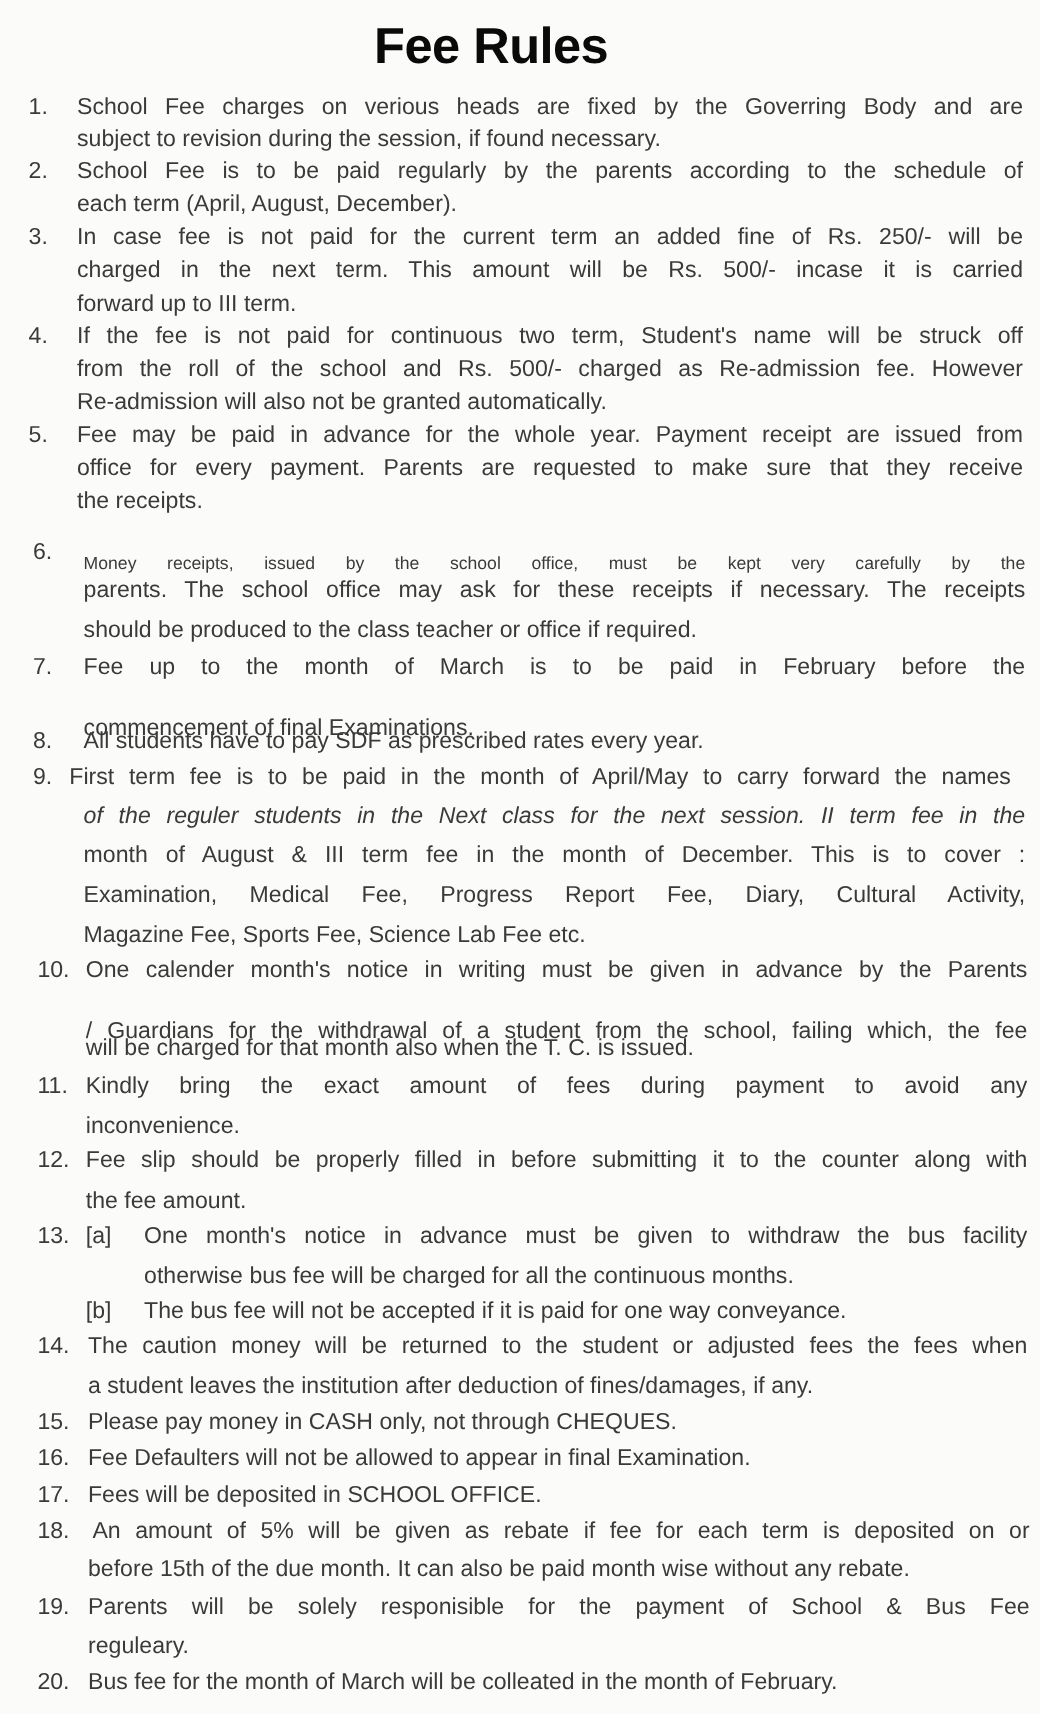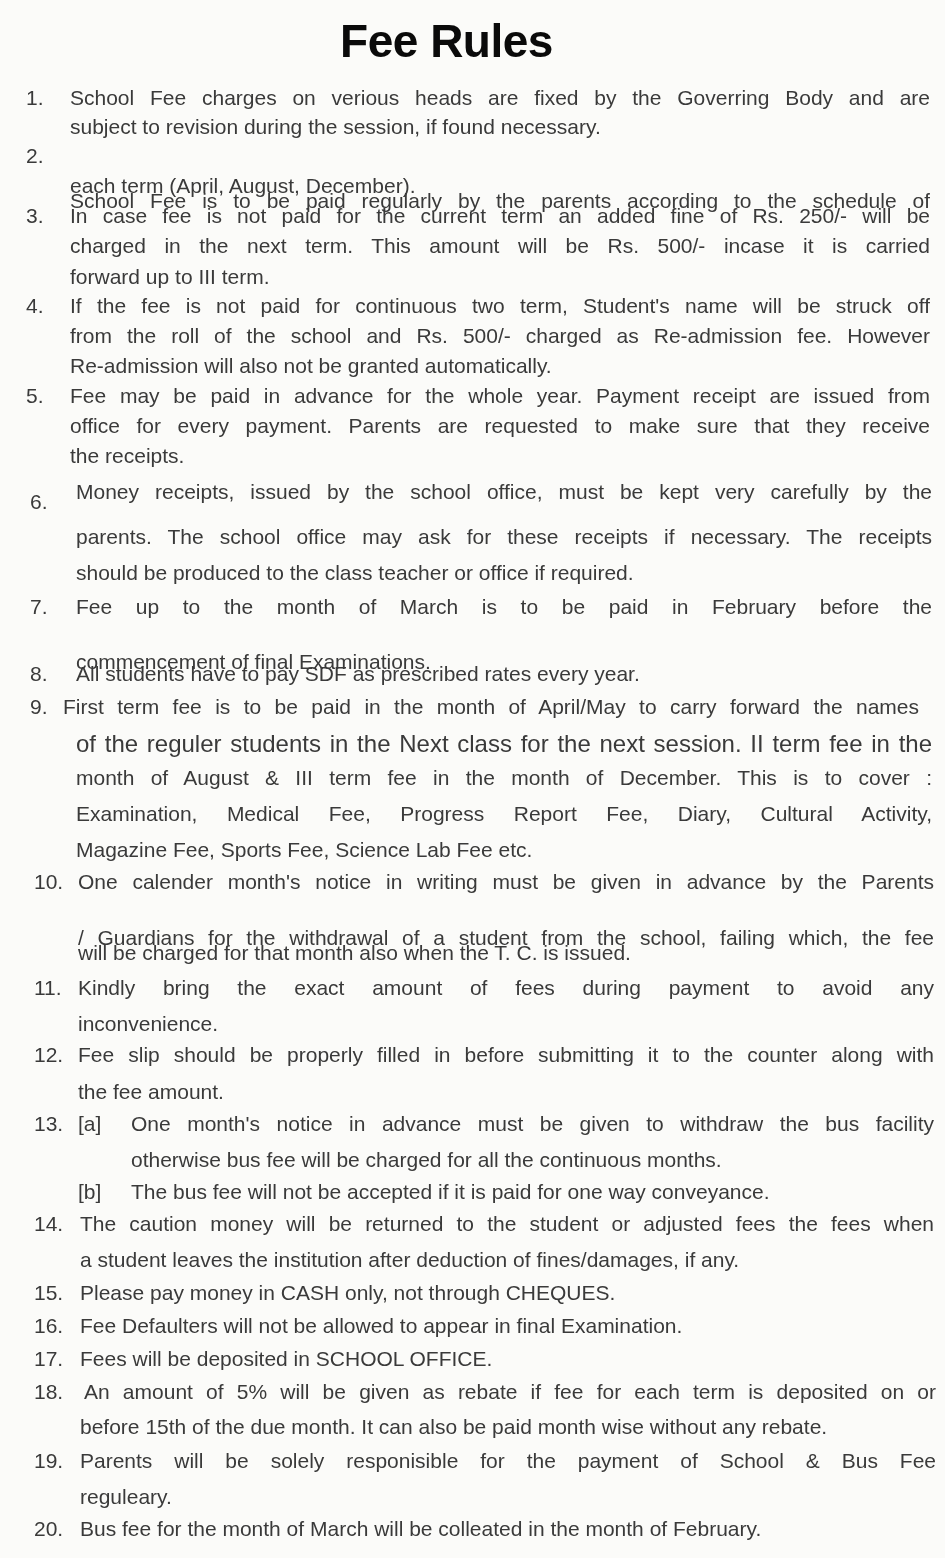--- a/index.html
+++ b/index.html
@@ -55,21 +55,21 @@
 <div class="title">Fee Rules</div>
 
 <div>
   <span class="num" style="left:26px;top:86px">1.</span>
   <span class="line just" style="left: 70px; top: 86px; width: 860px; font-size: 21px;">School Fee charges on verious heads are fixed by the Goverring Body and are</span>
   <span class="line" style="left:70px;top:115px">subject to revision during the session, if found necessary.</span>
 </div>
 
 <div>
   <span class="num" style="left:26px;top:144px">2.</span>
-  <span class="line just" style="left: 70px; top: 144px; width: 860px; font-size: 21px; margin-top: 45px;">School  Fee is to be paid regularly by the parents according to the schedule of</span>
+  <span class="line just" style="left: 70px; top: 144px; width: 860px; font-size: 21px;">School  Fee is to be paid regularly by the parents according to the schedule of</span>
   <span class="line" style="left:70px;top:174px">each  term (April, August, December).</span>
 </div>
 
 <div>
   <span class="num" style="left:26px;top:204px">3.</span>
   <span class="line just" style="left: 70px; top: 204px; width: 860px; font-size: 21px;">In case fee is not paid for the current term an added fine of Rs. 250/- will be</span>
   <span class="line just" style="left: 70px; top: 234px; width: 860px; font-size: 21px;">charged in the next term. This amount will be Rs. 500/- incase it is carried</span>
   <span class="line" style="left:70px;top:265px">forward up to III term.</span>
 </div>
 
@@ -82,40 +82,40 @@
 
 <div>
   <span class="num" style="left:26px;top:384px">5.</span>
   <span class="line just" style="left: 70px; top: 384px; width: 860px; font-size: 21px;">Fee may be paid in advance for the whole year. Payment receipt are issued from</span>
   <span class="line just" style="left: 70px; top: 414px; width: 860px; font-size: 21px;">office for every payment. Parents are requested to make sure that they receive</span>
   <span class="line" style="left:70px;top:444px">the receipts.</span>
 </div>
 
 <div>
   <span class="num" style="left:30px;top:490px">6.</span>
-  <span class="line just" style="left: 76px; top: 480px; width: 856px; font-size: 21px;">Money receipts, issued by the school office, must be kept very carefully by the</span>
+  <span class="line just" style="left: 76px; top: 504px; width: 856px; font-size: 16px;">Money receipts, issued by the school office, must be kept very carefully by the</span>
   <span class="line just" style="left: 76px; top: 525px; width: 856px; font-size: 21px;">parents. The school office may ask for these receipts  if necessary. The receipts</span>
   <span class="line" style="left:76px;top:561px">should be produced to the class teacher or office if required.</span>
 </div>
 
 <div>
   <span class="num" style="left:30px;top:595px">7.</span>
   <span class="line just" style="left: 76px; top: 595px; width: 856px; font-size: 21px;">Fee up to the month of March is to be paid in February before the</span>
   <span class="line" style="left:76px;top:650px">commencement of final Examinations.</span>
 </div>
 
 <div>
   <span class="num" style="left:30px;top:662px">8.</span>
   <span class="line" style="left:76px;top:662px">All students have to pay SDF as prescribed rates every year.</span>
 </div>
 
 <div>
   <span class="num" style="left:30px;top:695px">9.</span>
   <span class="line just" style="left: 63px; top: 695px; width: 856px; font-size: 21px;">First term fee is to be paid in the month of April/May to carry forward the names</span>
-  <span class="line just" style="left: 76px; top: 730px; width: 856px; font-size: 24px;">of the reguler students in the Next class for the next session. II term fee in the</span>
+  <span class="line just" style="left: 76px; top: 730px; width: 856px; font-size: 21px; font-style: italic;">of the reguler students in the Next class for the next session. II term fee in the</span>
   <span class="line just" style="left: 76px; top: 766px; width: 856px; font-size: 21px;">month of August &amp; III term fee in the month of December. This is to cover :</span>
   <span class="line just" style="left: 76px; top: 802px; width: 856px; font-size: 21px;">Examination, Medical Fee, Progress Report Fee, Diary, Cultural Activity,</span>
   <span class="line" style="left:76px;top:838px">Magazine Fee, Sports Fee, Science Lab Fee etc.</span>
 </div>
 
 <div>
   <span class="num" style="left:34px;top:870px">10.</span>
   <span class="line just" style="left: 78px; top: 870px; width: 856px; font-size: 21px;">One calender month's notice in writing must be given in advance by the Parents</span>
   <span class="line just" style="left: 78px; top: 906px; width: 856px; font-size: 21px; margin-top: 20px;">/ Guardians for the withdrawal of a student from the school, failing which, the fee</span>
   <span class="line" style="left:78px;top:941px">will be charged for that month also when the T. C. is issued.</span>

